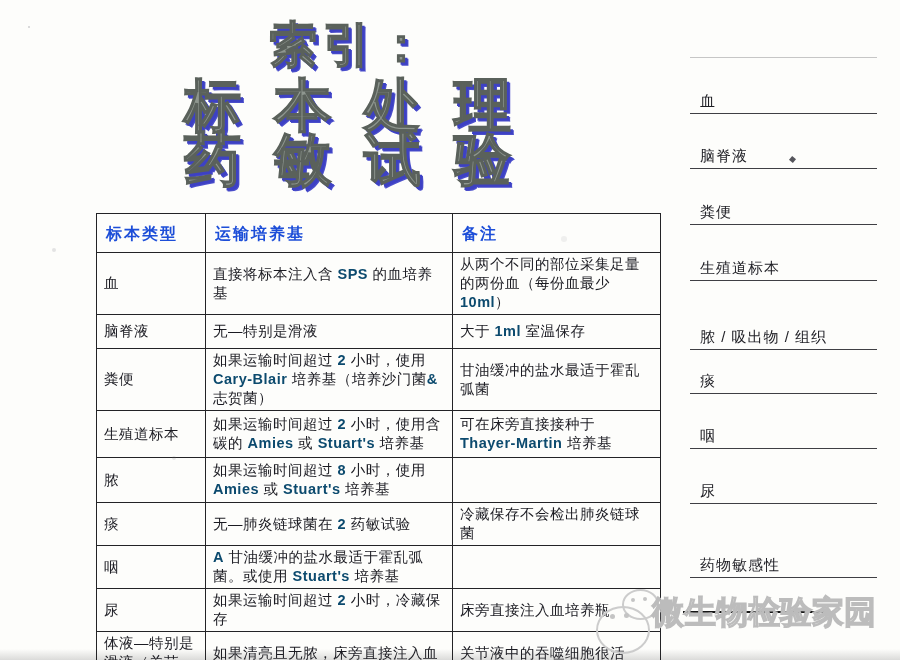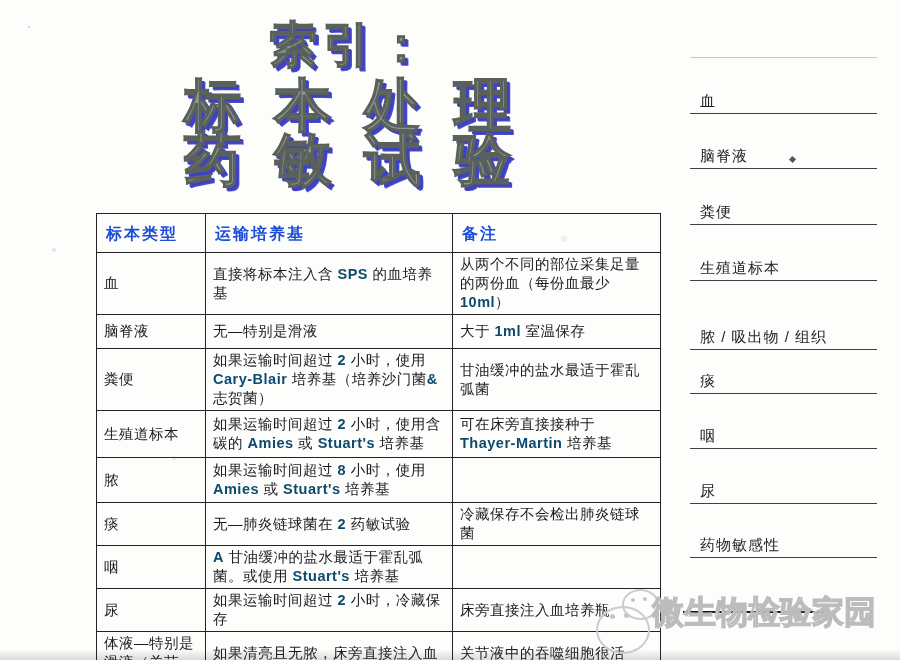--- a/index.html
+++ b/index.html
@@ -160,21 +160,21 @@
         <div class="line"></div>
       </div>
       <div class="sb-entry" style="top: 423px;">
         <div class="lbl">咽</div>
         <div class="line"></div>
       </div>
       <div class="sb-entry" style="top: 478px;">
         <div class="lbl">尿</div>
         <div class="line"></div>
       </div>
-      <div class="sb-entry" style="top: 532px; text-align: right;">
+      <div class="sb-entry" style="top: 552px; text-align: right;">
         <div class="lbl">药物敏感性</div>
         <div class="line"></div>
       </div>
       <div class="sb-entry partial" style="top: 587px;">
         <div class="line"></div>
       </div>
     </div>
   <div id="annotation-mark"></div>
 
   <div class="wm-bubble" id="wm-big"></div>

